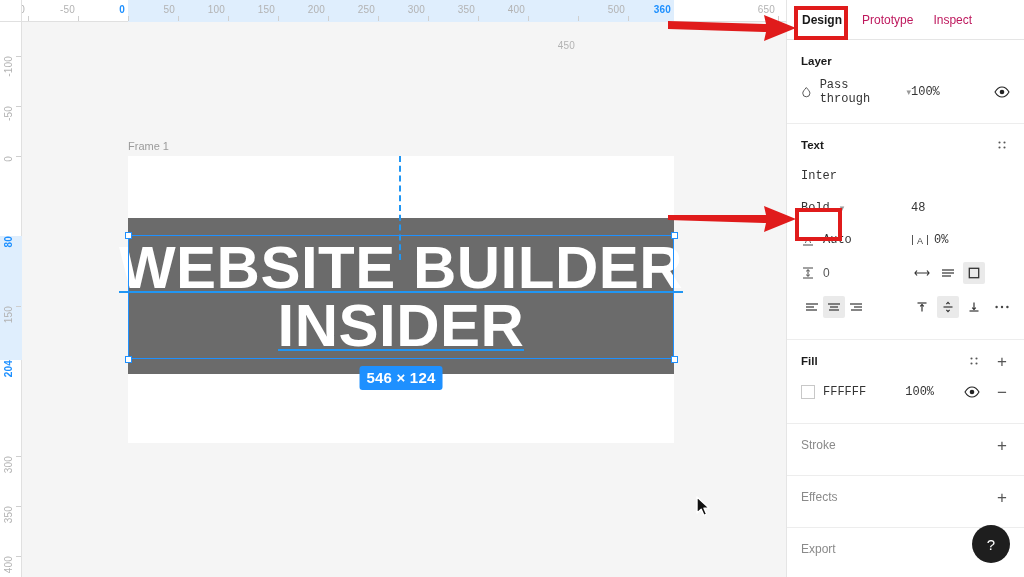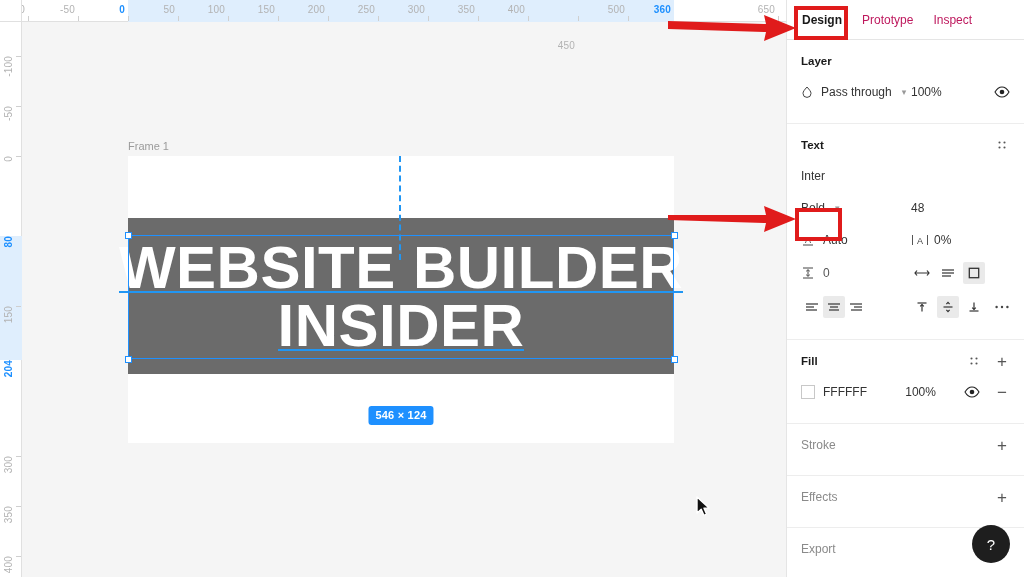--- a/index.html
+++ b/index.html
@@ -160,28 +160,27 @@
   #sel-box .h.tr { right: -4.5px; top: -4.5px; }
   #sel-box .h.bl { left: -4.5px; bottom: -4.5px; }
   #sel-box .h.br { right: -4.5px; bottom: -4.5px; }
 
   #dim-badge {
     position: absolute;
     left: 401px; top: 366px;
     transform: translateX(-50%);
     background: #1E90FF;
     color: #FFFFFF;
-    font-size: 11px;
+    font-size: 15px;
     font-weight: bold;
     padding: 3px 7px 4px;
     border-radius: 3px;
     white-space: nowrap;
     z-index: 20;
     letter-spacing: .2px;
-    margin-top: 40px;
   }
 
   
   #cursor {
     position: absolute;
     left: 695px; top: 496px;
     z-index: 40;
   }
 
   
@@ -233,21 +232,21 @@
   .row {
     display: flex;
     align-items: center;
     margin-top: 10px;
     height: 22px;
   }
   .cellA { width: 110px; display: flex; align-items: center; gap: 8px; }
   .cellB { width: 62px; display: flex; align-items: center; gap: 5px; }
   .cellC { flex: 1; display: flex; align-items: center; justify-content: flex-end; gap: 14px; }
 
-  .val { font-size: 12px; color: #333; }
+  .val { font-size: 12px; color: #333; font-family: Liberation Mono, monospace; }
   .chev { font-size: 9px; color: #999; margin-left: 2px; }
 
   .swatch {
     width: 14px; height: 14px;
     border: 1px solid #C8C8C8;
     background: #FFFFFF;
   }
   .layer-icon { width: 12px; height: 12px; }
 
   

